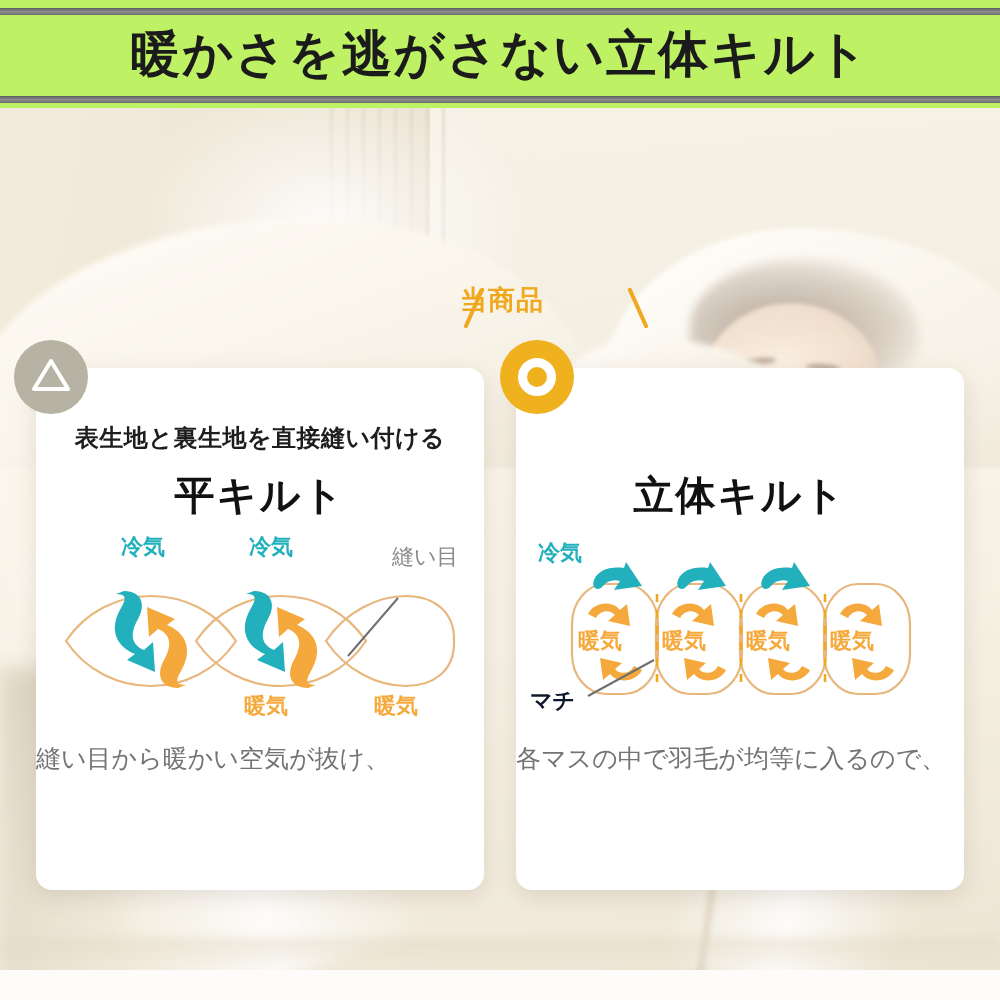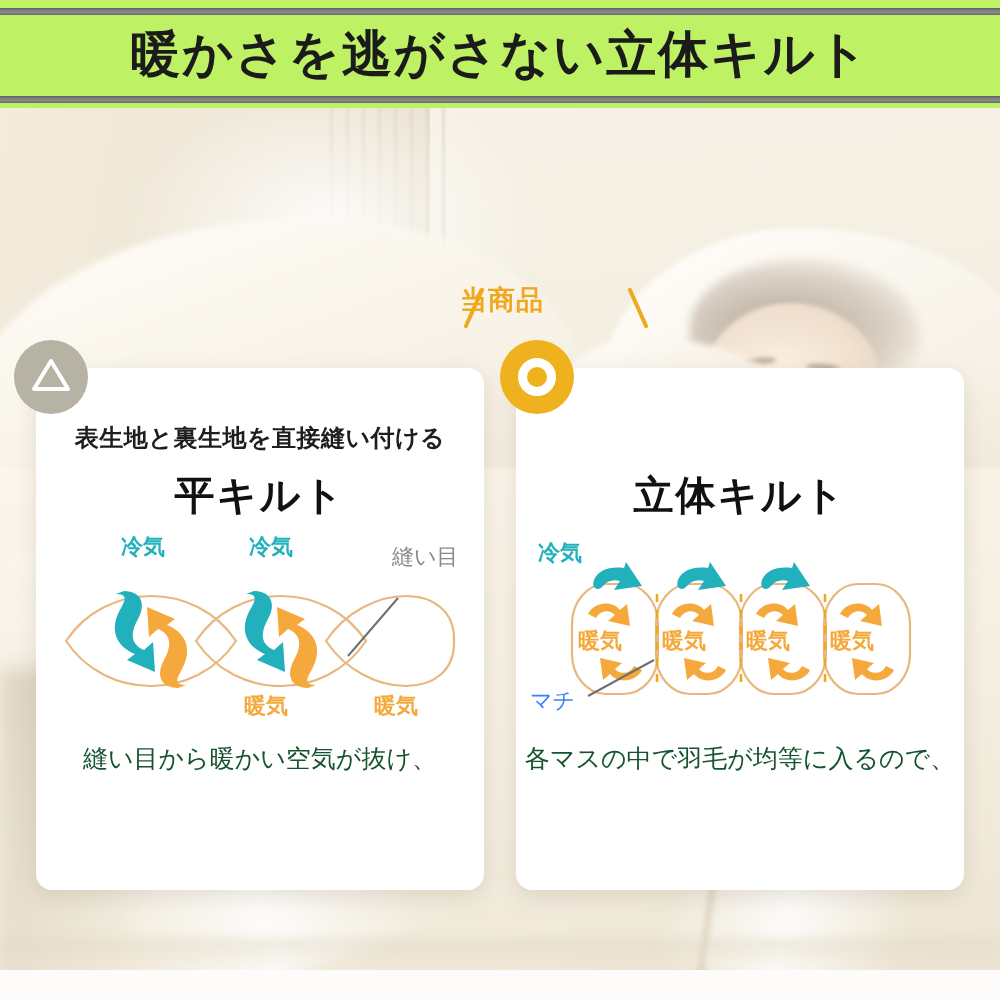--- a/index.html
+++ b/index.html
@@ -103,22 +103,22 @@
   .ring{width:38px;height:38px;border-radius:50%;border:9px solid #ffffff;box-sizing:border-box;}
 
   .card-sub{position:absolute;width:100%;text-align:center;
     font-family:"Liberation Serif","DejaVu Serif",serif;
     font-size:24px;font-weight:700;color:#1d1d1d;letter-spacing:.5px;}
   .card-sub.l{top:48px;margin-top:6px;}
   .card-title{position:absolute;width:100%;text-align:center;
     font-family:"Liberation Serif","DejaVu Serif",serif;
     font-size:40px;font-weight:700;color:#111;letter-spacing:2px;}
   .card-title.l{top:100px;}
-  .card-cap{position:absolute;left:0;width:100%;text-align:center;
-    font-size:25px;line-height:40px;color:#14532d;}
+  .card-cap{position:absolute;left:0;width:100%;text-align:left;
+    font-size:25px;line-height:40px;color:#737373;}
   .card-cap.l{top:370px;}
 
   .diagram{position:absolute;left:0;top:168px;width:448px;height:190px;}
   svg{display:block;}
 
   .flat-lab{position:absolute;font-weight:700;font-size:22px;}
 </style>
 </head>
 <body>
 
@@ -246,21 +246,21 @@
         </g>
 
         <line x1="72" y1="160" x2="138" y2="124" stroke="#6f6f6f" stroke-width="2"></line>
       </svg>
 
       <div class="flat-lab" style="left:22px;top:2px;color:#22b0bc;">冷気</div>
       <div class="flat-lab" style="left:62px;top:90px;color:#f5a93c;">暖気</div>
       <div class="flat-lab" style="left:146px;top:90px;color:#f5a93c;">暖気</div>
       <div class="flat-lab" style="left:230px;top:90px;color:#f5a93c;">暖気</div>
       <div class="flat-lab" style="left:314px;top:90px;color:#f5a93c;">暖気</div>
-      <div class="flat-lab" style="left:14px;top:150px;color:#3b82f6;font-weight:400;text-align:right;">マチ</div>
+      <div class="flat-lab" style="left:14px;top:150px;color:#0f172a;font-weight:700;text-align:right;">マチ</div>
     </div>
 
     <div class="card-cap l">
       <div>各マスの中で羽毛が均等に入るので、</div>
     </div>
   </div>
 
   <div class="circle-badge gray">
     <span class="tri">
       <svg width="38" height="36" viewBox="0 0 38 36">

